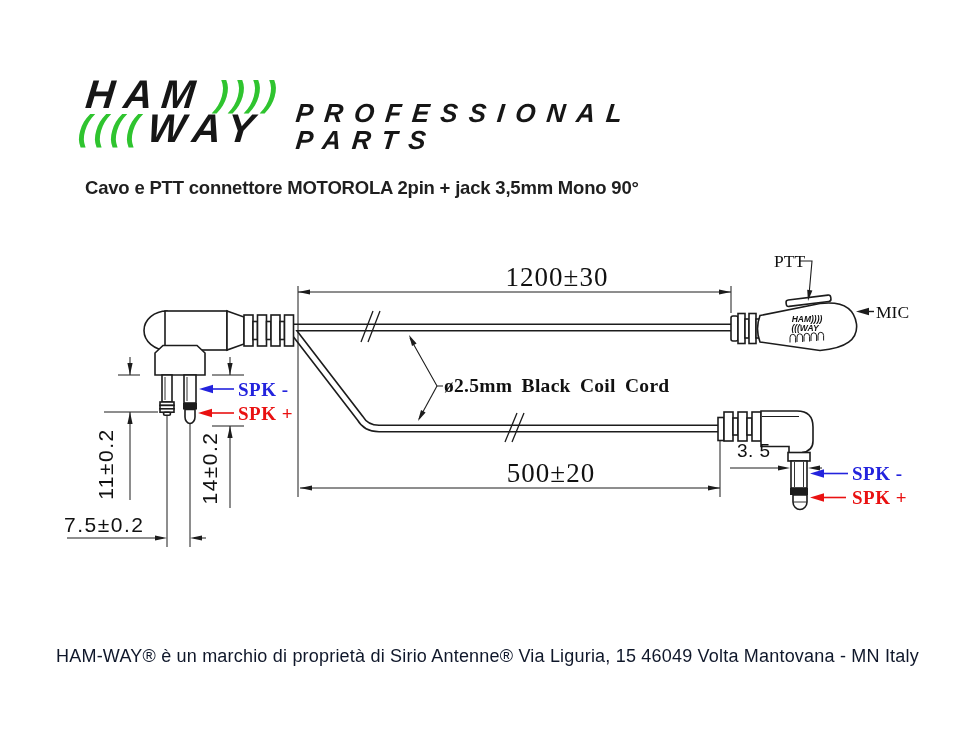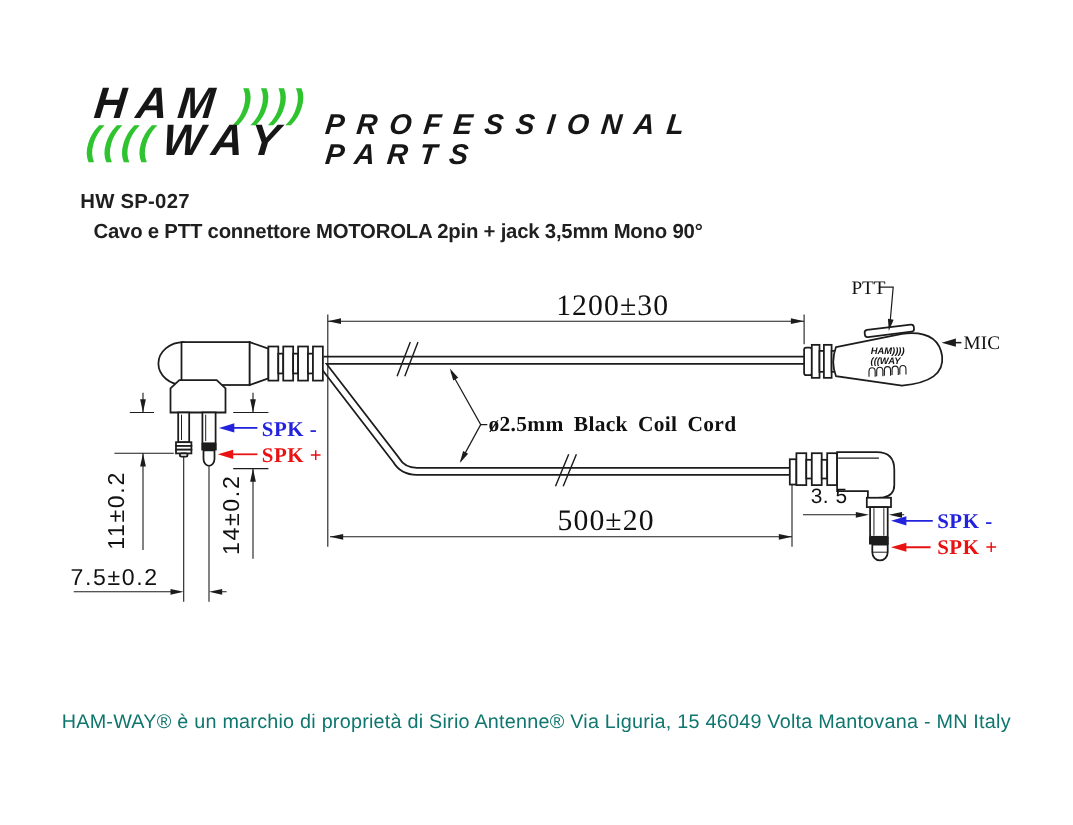--- a/index.html
+++ b/index.html
@@ -9,21 +9,21 @@
   .lg{position:absolute;line-height:1;white-space:pre;}
   .lg-word{font-weight:bold;font-style:italic;color:#161616;letter-spacing:9px;font-size:40px;transform:skewX(-6deg);}
   .lg-marks{font-weight:bold;font-size:36px;letter-spacing:4px;transform:skewX(-16deg);transform-origin:50% 100%;}
   .lg-sub{font-weight:bold;font-style:italic;color:#161616;font-size:26px;letter-spacing:11px;transform:skewX(-6deg);}
   
   .title-block{position:absolute;left:73px;top:172px;color:#1f1f1f;}
   .title-line1{font-size:18.5px;font-weight:600;letter-spacing:.2px;}
   .title-line2{font-size:18.5px;font-weight:600;letter-spacing:-0.2px;margin-top:5px;margin-left:12px;}
   
   .footer{position:absolute;left:0;top:646px;width:975px;text-align:center;
-          font-size:18px;color:#0f766e;letter-spacing:.2px;}
+          font-size:18px;color:#0f172a;letter-spacing:.2px;}
   
   svg{position:absolute;left:0;top:0;}
   .outline{fill:#fff;stroke:#1c1c1c;stroke-width:1.6;}
   .thin{fill:none;stroke:#1c1c1c;stroke-width:1;}
   .hair{fill:none;stroke:#1c1c1c;stroke-width:0.9;}
   .slash{fill:none;stroke:#1c1c1c;stroke-width:1.3;}
   .dimtext{font-family:"Liberation Serif",serif;font-size:27px;fill:#111;letter-spacing:1px;}
   .dimsans{font-family:"Liberation Sans",sans-serif;font-size:21px;fill:#111;letter-spacing:1.5px;}
   .lbltext{font-family:"Liberation Serif",serif;font-size:17.5px;fill:#111;}
   .coiltext{font-family:"Liberation Serif",serif;font-size:19.5px;font-weight:600;fill:#111;word-spacing:4px;letter-spacing:.3px;}
@@ -38,21 +38,20 @@
   <div>
     <span class="lg lg-word" style="left:86px;top:74px;">HAM</span>
     <span class="lg lg-marks" style="left:212px;top:76px;color:#2fc42f;">))))</span>
     <span class="lg lg-marks" style="left:74px;top:110px;color:#2fc42f;">((((</span>
     <span class="lg lg-word" style="left:148px;top:108px;">WAY</span>
     <span class="lg lg-sub" style="left:296px;top:100px;">PROFESSIONAL</span>
     <span class="lg lg-sub" style="left:296px;top:127px;">PARTS</span>
   </div>
 
   <div class="title-block">
-    <div class="title-line1">HW SP-027</div>
     <div class="title-line2">Cavo e PTT connettore MOTOROLA 2pin + jack 3,5mm Mono 90°</div>
   </div>
 
   <svg width="975" height="750" viewBox="0 0 975 750">
 
     <g>
       <path d="M294,327.5 H734" stroke="#1c1c1c" stroke-width="8" fill="none"></path>
       <path d="M293,331 L360,418 Q366,428.5 379,428.5 H719" stroke="#1c1c1c" stroke-width="8" fill="none"></path>
       <path d="M294,327.5 H734" stroke="#fff" stroke-width="4.8" fill="none"></path>
       <path d="M293,331 L360,418 Q366,428.5 379,428.5 H719" stroke="#fff" stroke-width="4.8" fill="none"></path>

